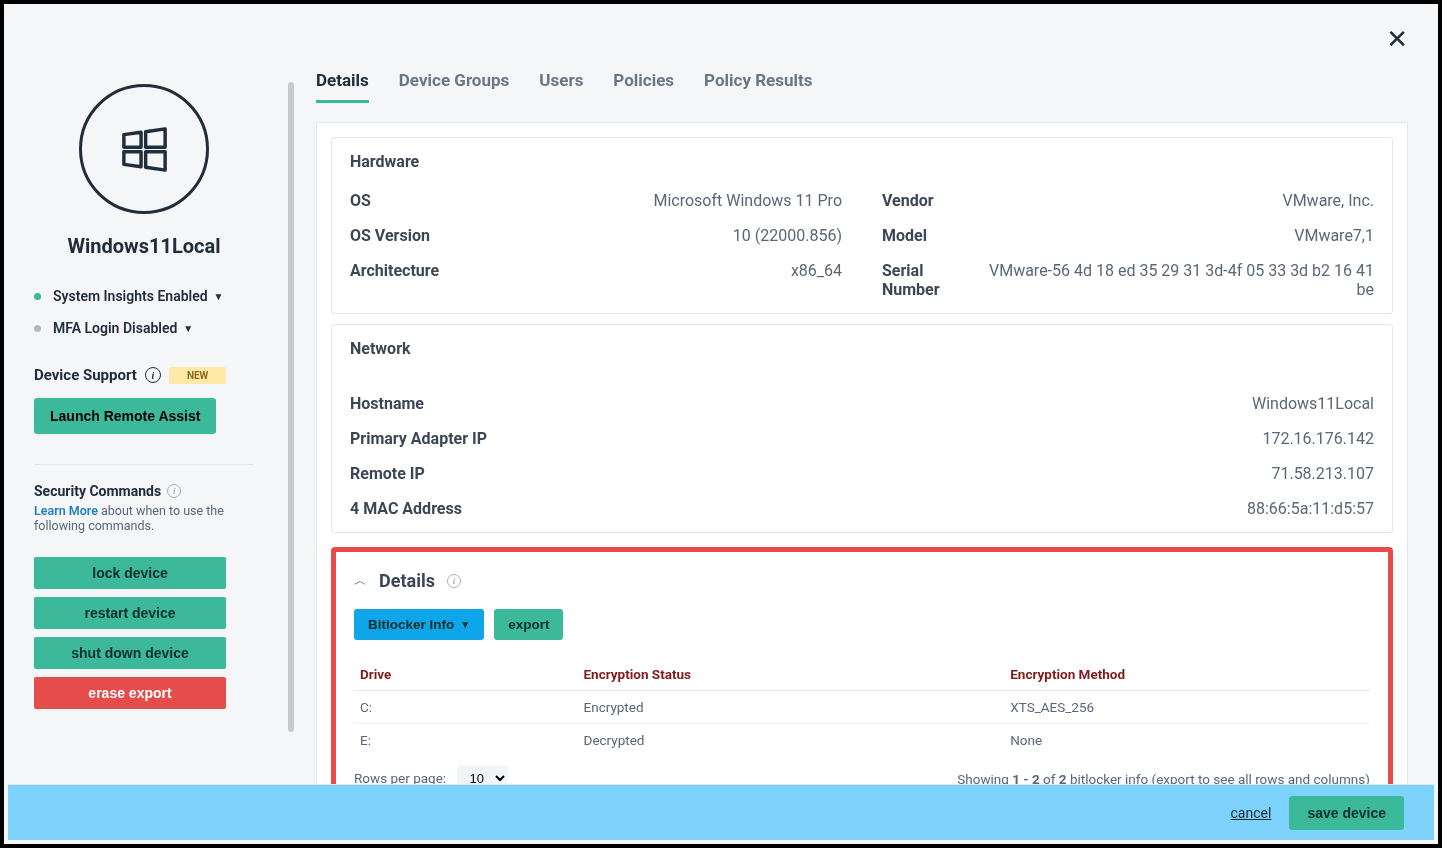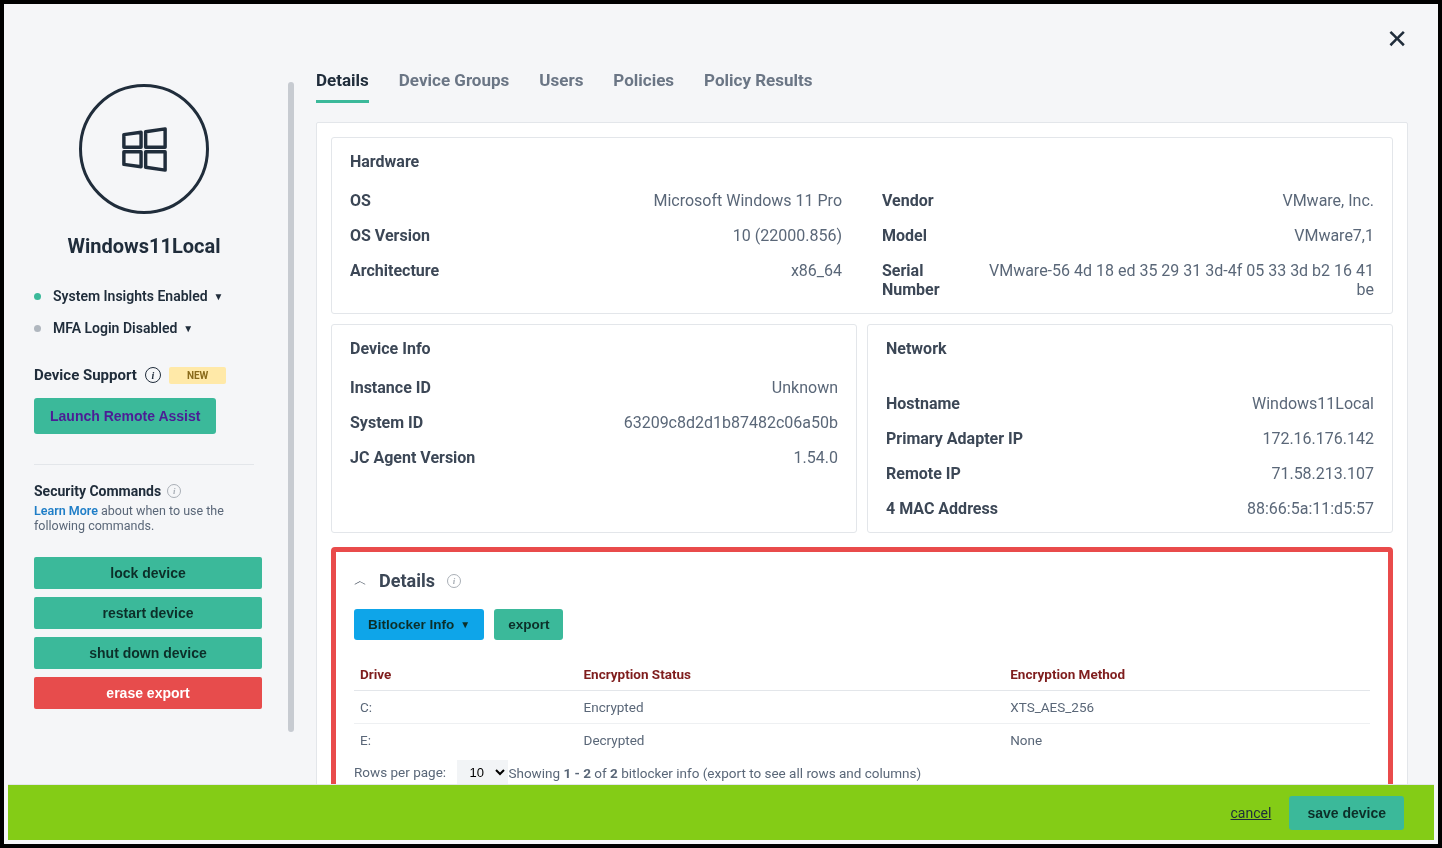--- a/index.html
+++ b/index.html
@@ -12,28 +12,28 @@
 .status-list { margin-bottom: 30px; }
 .status-row { display: flex; align-items: center; font-size: 14px; font-weight: 600; margin-bottom: 16px; cursor: pointer; }
 .status-dot { width: 7px; height: 7px; border-radius: 50%; margin-right: 12px; }
 .status-dot.green { background: #3bb99a; }
 .status-dot.gray { background: #b0b7bf; }
 .caret-down { margin-left: 6px; font-size: 10px; }
 .support-row { display: flex; align-items: center; gap: 8px; margin-bottom: 14px; }
 .support-label { font-weight: 700; font-size: 15px; }
 .info-icon-small { width: 16px; height: 16px; border: 1.5px solid #202d3b; border-radius: 50%; display: inline-flex; align-items: center; justify-content: center; font-size: 10px; font-weight: 700; font-style: italic; font-family: serif; }
 .new-badge { background: #ffe9a8; color: #8a6b1b; font-size: 10px; font-weight: 700; padding: 3px 18px; border-radius: 2px; }
-.launch-btn { background: #3bb99a; color: #4c1d95; font-weight: 700; font-size: 14px; padding: 10px 16px; border: none; border-radius: 3px; cursor: pointer; margin-bottom: 20px; }
+.launch-btn { background: #3bb99a; color: #000000; font-weight: 700; font-size: 14px; padding: 10px 16px; border: none; border-radius: 3px; cursor: pointer; margin-bottom: 20px; }
 .hr-light { border: none; border-top: 1px solid #e3e6ea; margin: 10px 0 18px; }
 .sec-title-row { display: flex; align-items: center; gap: 6px; margin-bottom: 4px; }
 .sec-title { font-weight: 700; font-size: 14px; }
 .info-icon-gray { width: 14px; height: 14px; border: 1.3px solid #a9afb6; border-radius: 50%; display: inline-flex; align-items: center; justify-content: center; font-size: 9px; color: #a9afb6; font-style: italic; font-family: serif; font-weight: 700; }
 .sec-desc { font-size: 12.5px; color: #5a6778; margin-bottom: 24px; }
 .sec-desc a { color: #1f7ec7; text-decoration: none; font-weight: 600; }
-.cmd-btn { display: block; width: 228px; padding: 8px; margin-bottom: 8px; font-size: 14px; font-weight: 600; border: none; border-radius: 2px; cursor: pointer; text-align: center; }
+.cmd-btn { display: block; width: 192px; padding: 8px; margin-bottom: 8px; font-size: 14px; font-weight: 600; border: none; border-radius: 2px; cursor: pointer; text-align: center; }
 .cmd-btn.teal { background: #3bb99a; color: #0c2f29; }
 .cmd-btn.red { background: #e74c4c; color: #fff; }
 .scroll-thumb { position: absolute; left: 284px; top: 78px; width: 6px; height: 650px; background: #c7cbd1; border-radius: 3px; }
 .main { position: absolute; left: 312px; top: 66px; right: 30px; }
 .tabs { display: flex; gap: 30px; border-bottom: 1px solid transparent; margin-bottom: 18px; }
 .tab { font-size: 17px; font-weight: 700; color: #6b7685; padding-bottom: 10px; cursor: pointer; }
 .tab.active { color: #202d3b; border-bottom: 3px solid #3bb99a; }
 .card-wrap { background: #fff; border: 1px solid #e3e6ea; border-radius: 2px; padding: 14px; }
 .card { border: 1px solid #e3e6ea; border-radius: 3px; padding: 14px 18px; background: #fff; }
 .card-title { font-size: 16px; font-weight: 700; color: #3c4756; }
@@ -48,23 +48,23 @@
 .details-panel { margin-top: 14px; border: 5px solid #e94b4b; border-radius: 4px; padding: 18px; background: #fff; }
 .details-header { display: flex; align-items: center; gap: 12px; margin-bottom: 18px; }
 .chevron-up { font-size: 13px; color: #414c5b; cursor: pointer; }
 .details-title { font-size: 18px; font-weight: 700; color: #3c4756; }
 .dropdown-btn { background: #0ea5e9; color: #0c2f29; font-weight: 700; font-size: 13.5px; padding: 8px 14px; border: none; border-radius: 3px; cursor: pointer; display: inline-flex; align-items: center; gap: 6px; margin-right: 6px; }
 .export-btn { background: #3bb99a; color: #0c2f29; font-weight: 700; font-size: 13.5px; padding: 8px 14px; border: none; border-radius: 3px; cursor: pointer; }
 .table { width: 100%; margin-top: 18px; border-collapse: collapse; font-size: 13.5px; }
 .table th { text-align: left; font-weight: 700; color: #7f1d1d; padding: 8px 6px; border-bottom: 1px solid #e3e6ea; }
 .table td { padding: 8px 6px; border-bottom: 1px solid #eef0f2; color: #5a6778; }
 .table tr:last-child td { border-bottom: none; }
-.table-footer { display: flex; justify-content: flex-start; align-items: center; margin-top: 4px; font-size: 13.5px; color: #5a6778; }
+.table-footer { display: flex; justify-content: space-between; align-items: center; margin-top: 10px; font-size: 13.5px; color: #5a6778; }
 .rows-per-page select { background: #f2f4f6; border: none; padding: 4px 8px; font-size: 13px; margin-left: 8px; }
-.footer-bar { position: absolute; left: 4px; right: 4px; bottom: 4px; height: 56px; background: #84cc16; border-top: 1px solid #e3e6ea; display: flex; align-items: center; justify-content: flex-end; gap: 18px; padding-right: 30px; }
+.footer-bar { position: absolute; left: 4px; right: 4px; bottom: 4px; height: 56px; background: #7dd3fc; border-top: 1px solid #e3e6ea; display: flex; align-items: center; justify-content: flex-end; gap: 18px; padding-right: 30px; }
 .cancel-link { color: #202d3b; text-decoration: underline; font-size: 14px; cursor: pointer; }
 .save-btn { background: #3bb99a; color: #0c2f29; font-weight: 700; font-size: 14px; padding: 9px 18px; border: none; border-radius: 3px; cursor: pointer; }
 </style>
 </head>
 <body>
 
 <div class="close-btn">✕</div>
 
 <div class="sidebar">
   <div class="device-icon-circle">
@@ -154,37 +154,20 @@
             </div>
           <div class="kv-row">
               <span class="kv-key">Serial Number</span>
               <span class="kv-val">VMware-56 4d 18 ed 35 29 31 3d-4f 05 33 3d b2 16 41 be</span>
             </div>
         </div>
       </div>
     </div>
 
     <div class="two-col-row">
-      <div class="card">
-        <div class="card-title">Device Info</div>
-        <div style="margin-top:12px">
-          <div class="kv-row">
-              <span class="kv-key">Instance ID</span>
-              <span class="kv-val">Unknown</span>
-            </div>
-          <div class="kv-row">
-              <span class="kv-key">System ID</span>
-              <span class="kv-val">63209c8d2d1b87482c06a50b</span>
-            </div>
-          <div class="kv-row">
-              <span class="kv-key">JC Agent Version</span>
-              <span class="kv-val">1.54.0</span>
-            </div>
-        </div>
-      </div>
       <div class="card">
         <div class="card-title">Network</div>
         <div style="margin-top:28px">
           <div class="kv-row">
               <span class="kv-key">Hostname</span>
               <span class="kv-val">Windows11Local</span>
             </div>
           <div class="kv-row">
               <span class="kv-key">Primary Adapter IP</span>
               <span class="kv-val">172.16.176.142</span>

